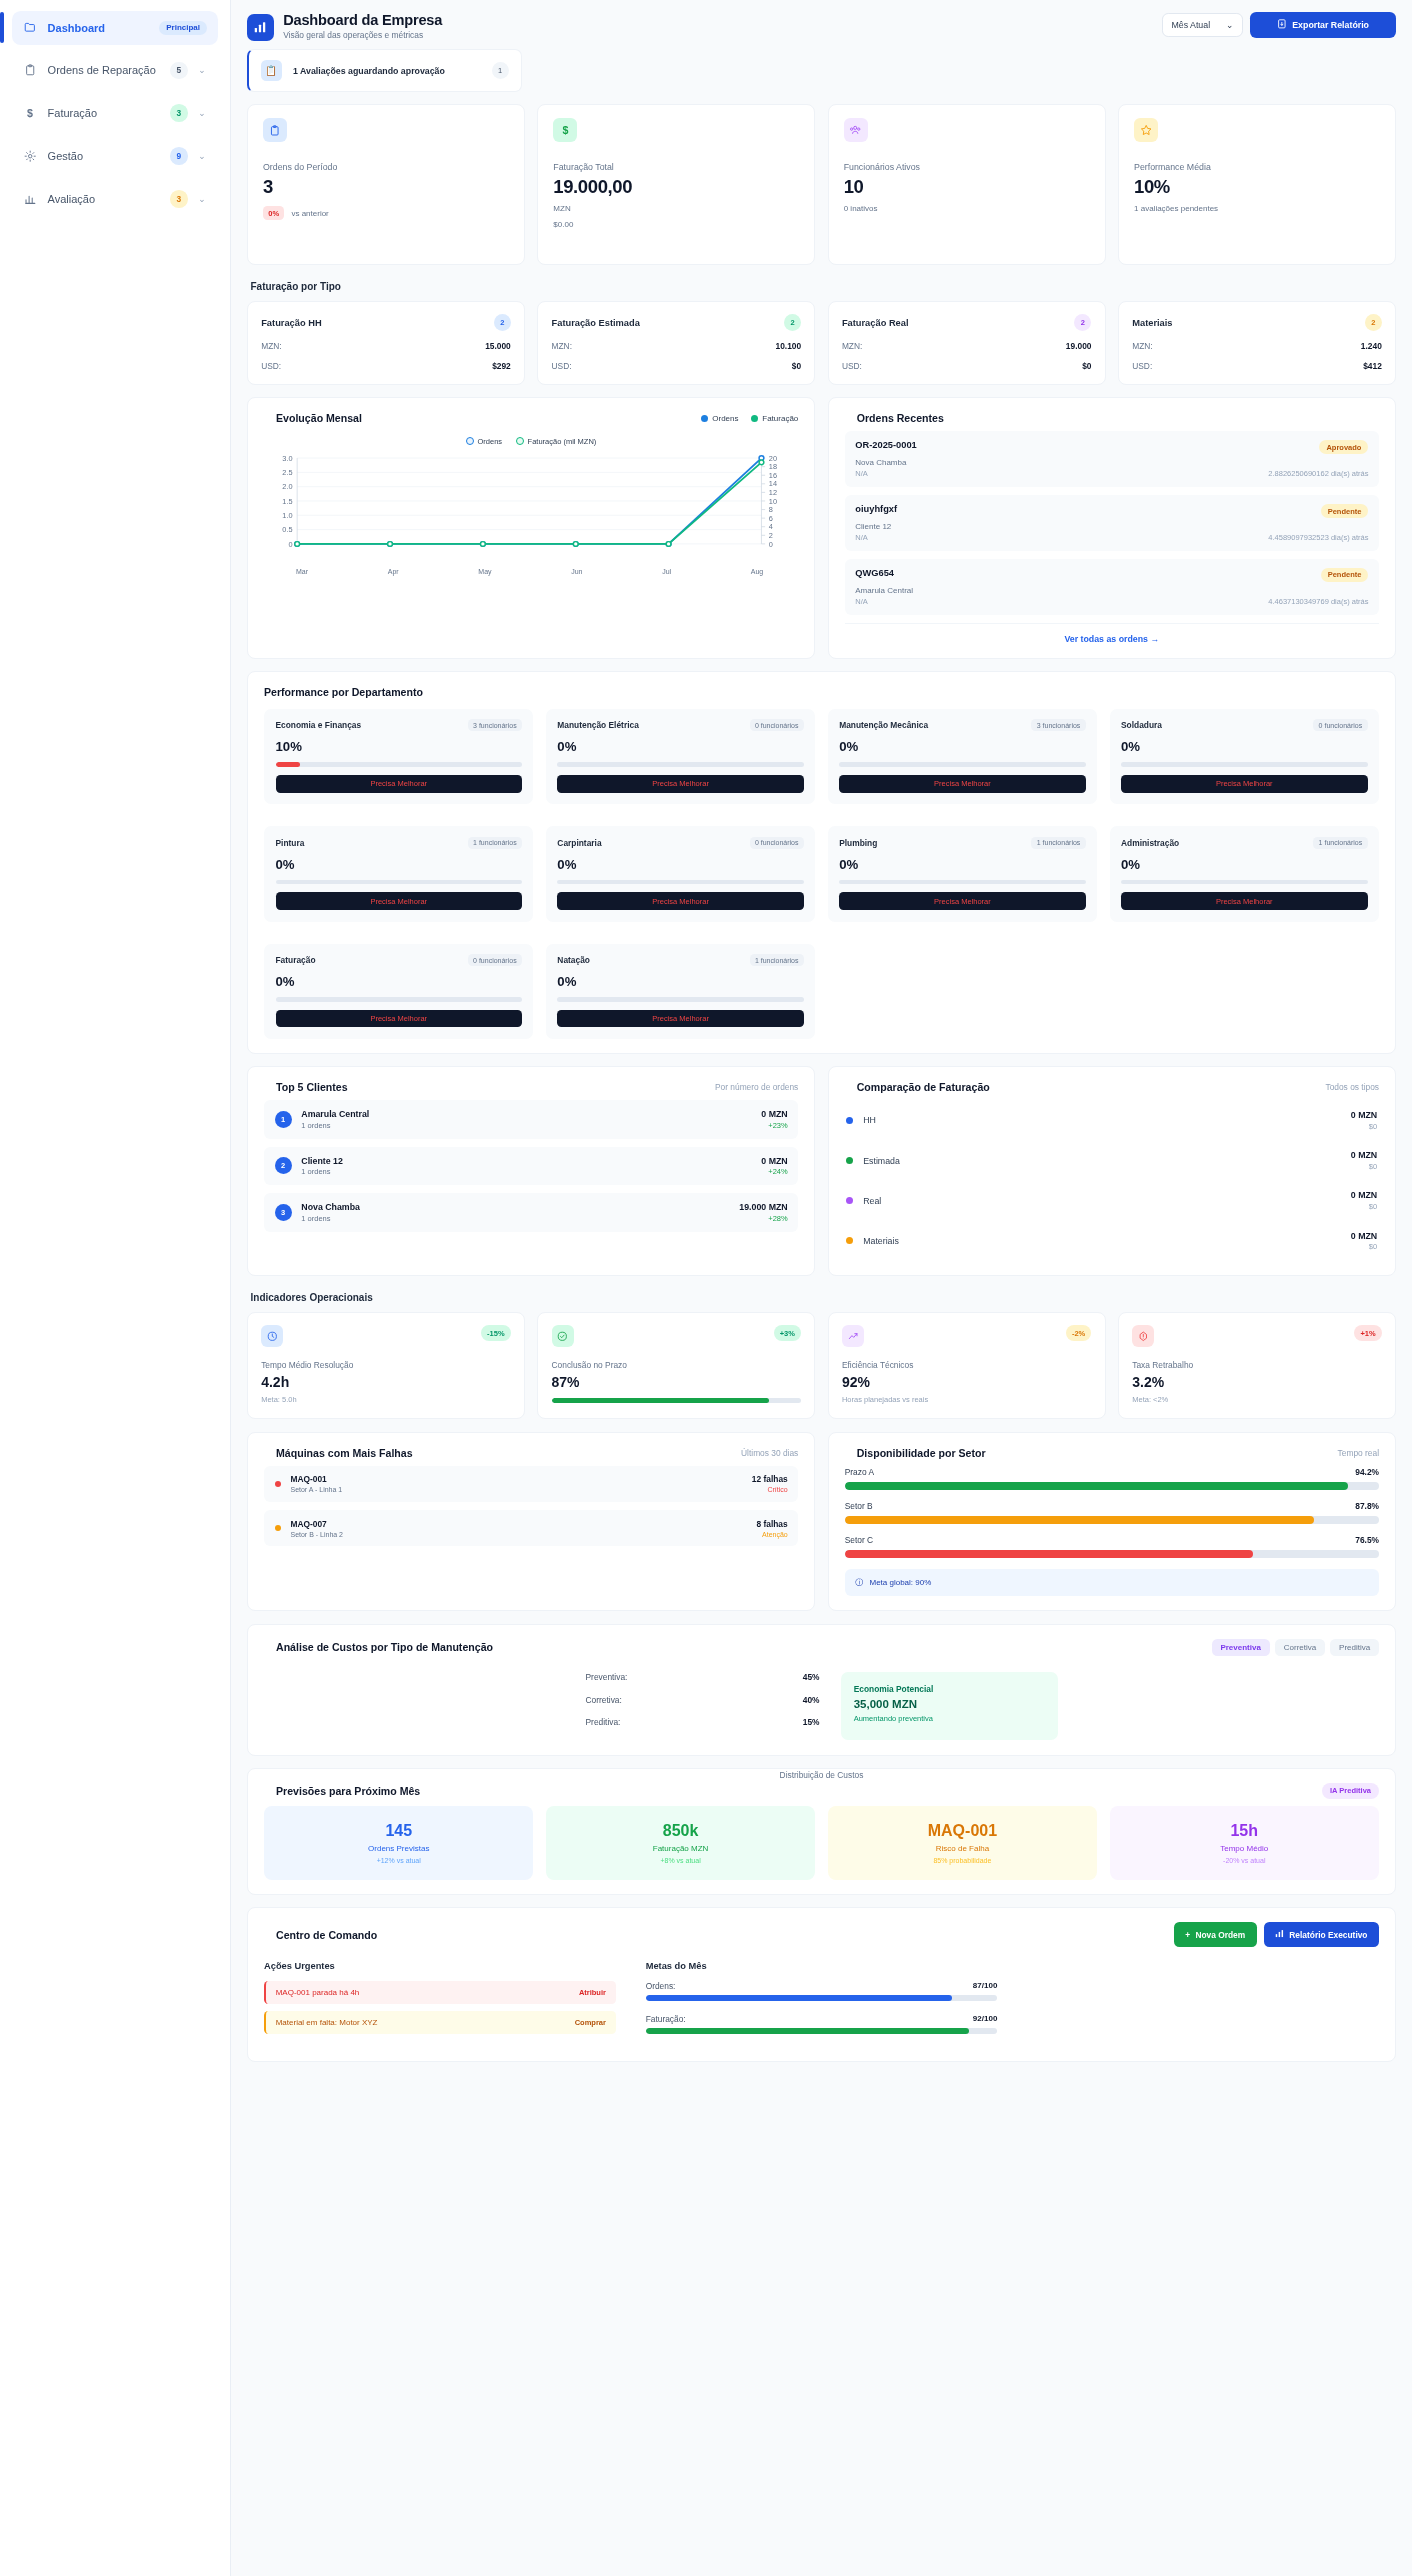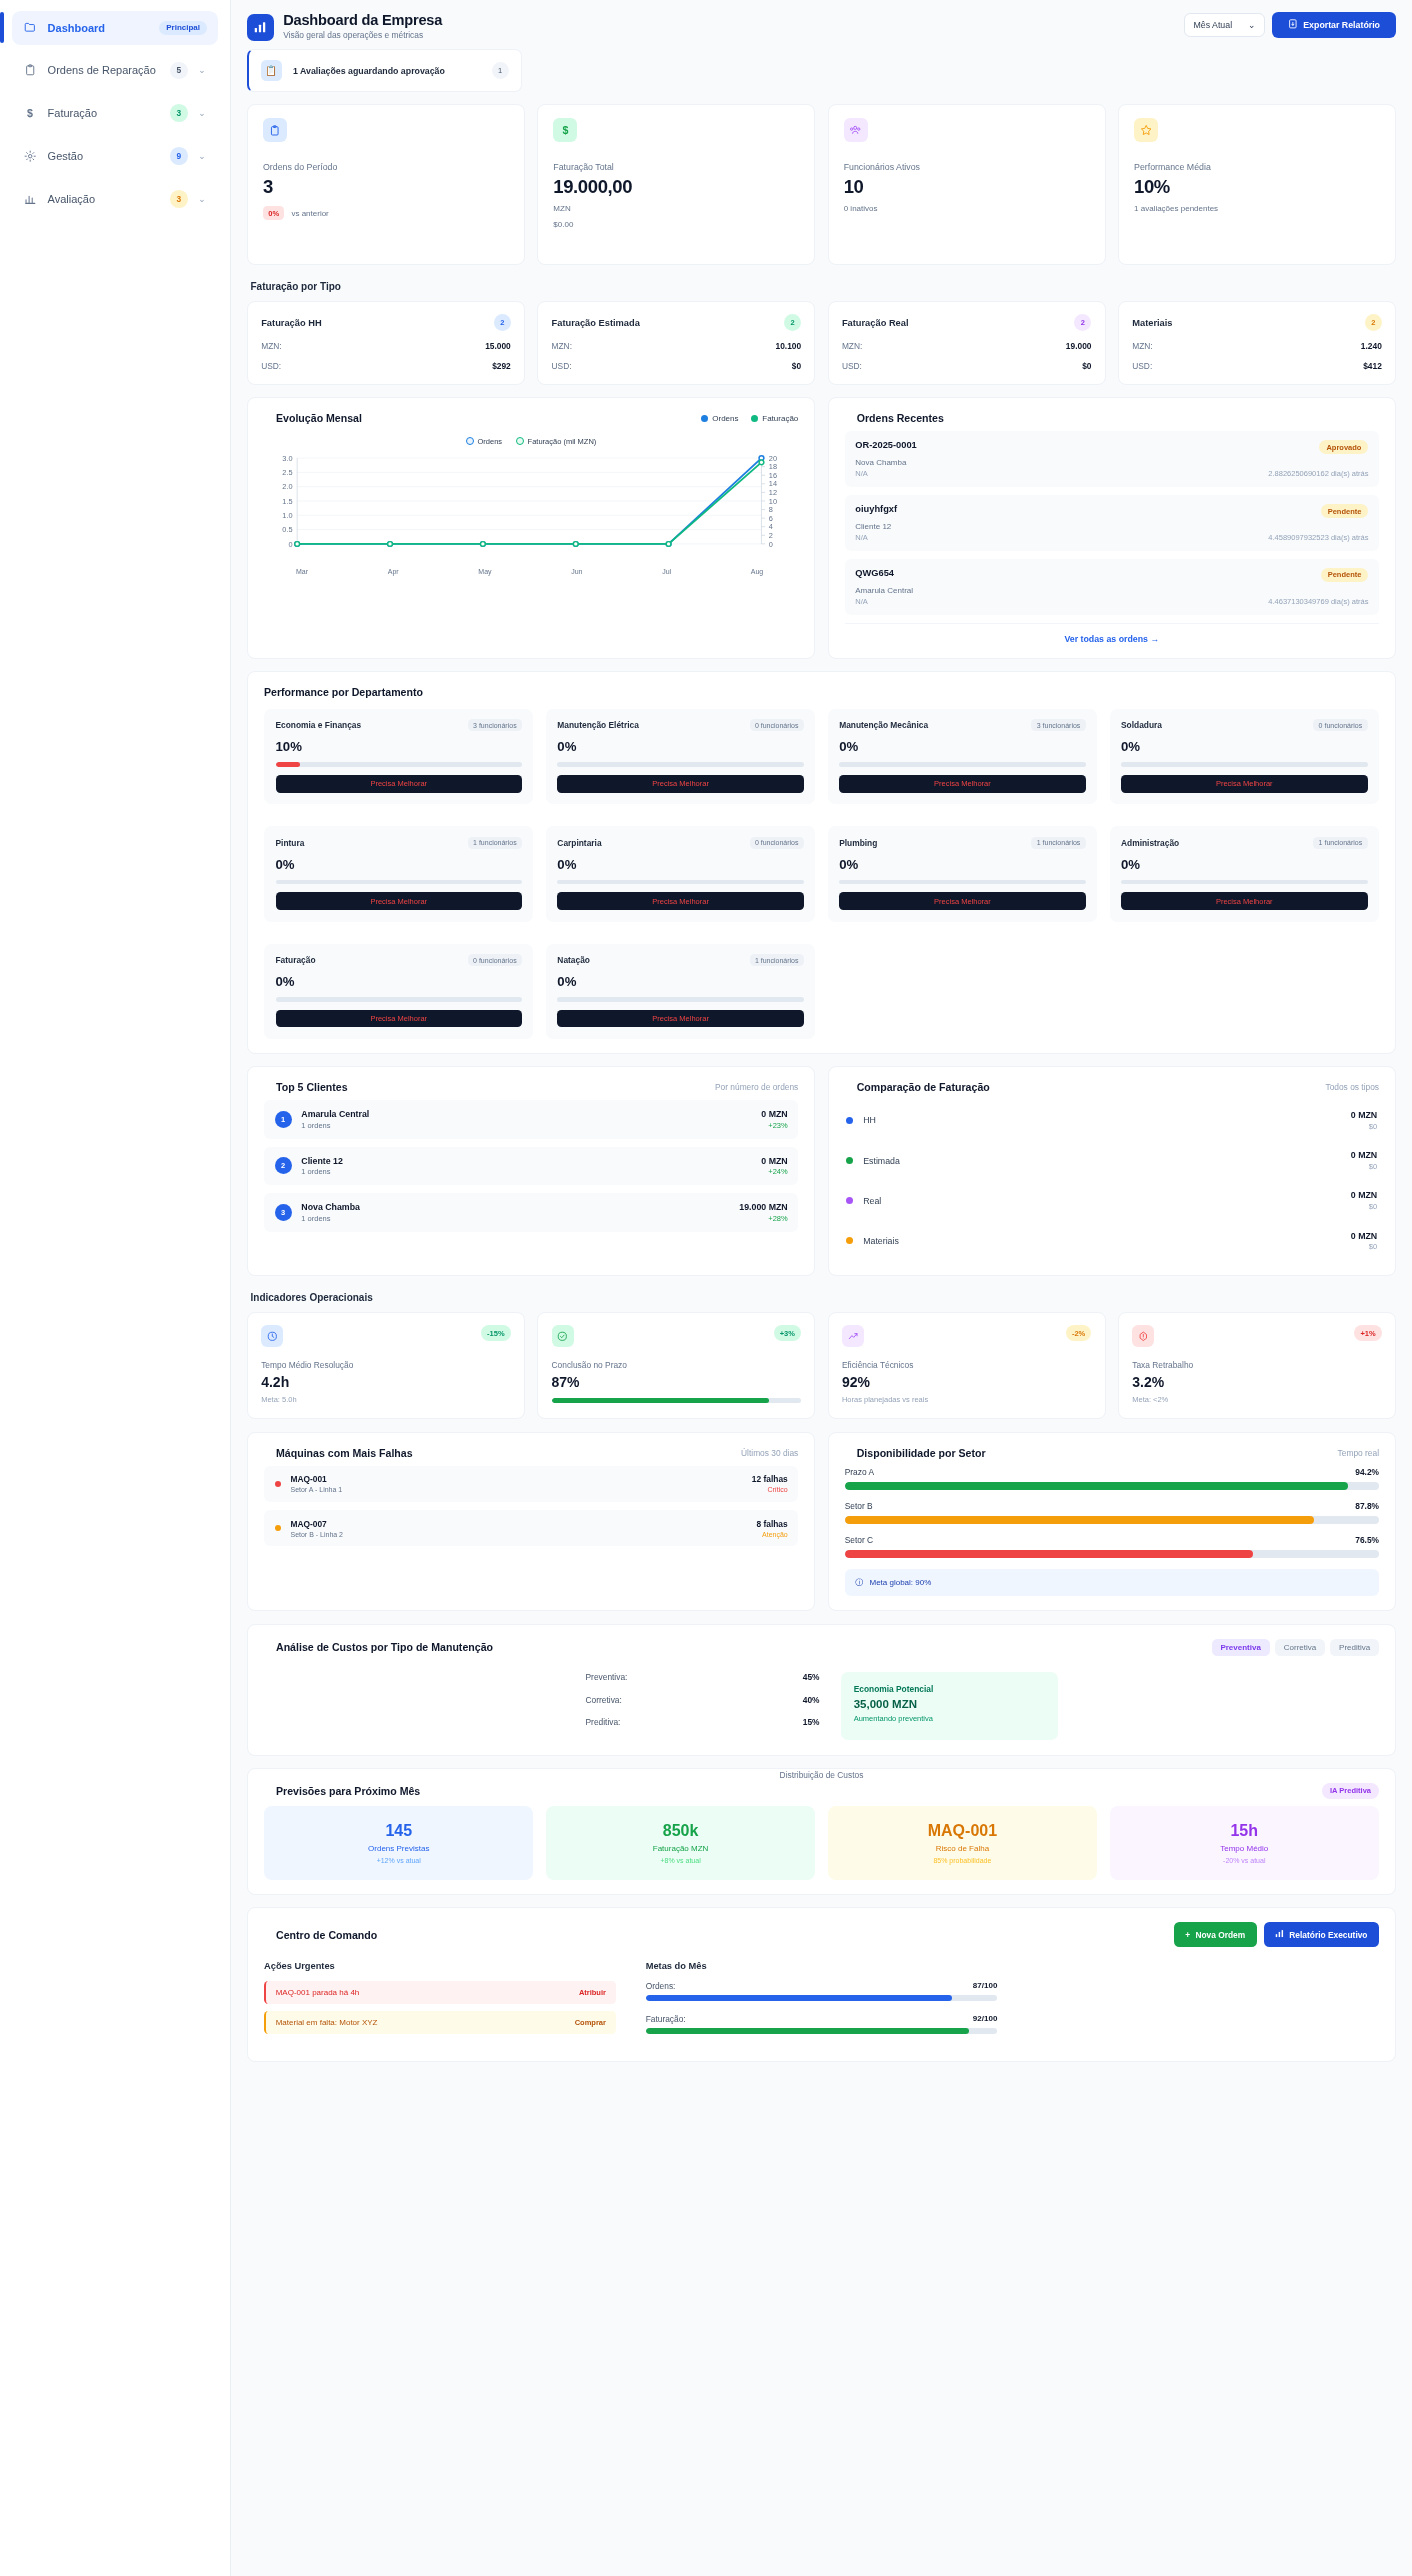--- a/index.html
+++ b/index.html
@@ -57,21 +57,21 @@
   .h-title { font-size: 14.6px; font-weight: bold; color: #0f172a; letter-spacing: -0.2px; }
   .h-sub { font-size: 8.4px; color: #64748b; margin-top: 1.8px; }
   .top-actions { display: flex; gap: 7px; align-items: center; }
   .sel {
     background: #fff; border: 0.9px solid #e2e8f0; border-radius: 6.2px;
     font-size: 8.8px; color: #334155; padding: 6.2px 8.8px; display: flex; gap: 16px; align-items: center;
     min-width: 69px; justify-content: space-between;
   }
   .btn-primary {
     background: #1d4ed8; color: #fff; border-radius: 6.2px; font-size: 8.8px; font-weight: bold;
-    padding: 7px 16px; display: flex; align-items: center; gap: 5.3px;
+    padding: 7px 27px; display: flex; align-items: center; gap: 5.3px;
   }
 
   .alert-card {
     background: #fff; border: 0.9px solid #eef2f7; border-left: 2.6px solid #1d4ed8;
     border-radius: 7px; width: 275px; padding: 9.7px 12.4px;
     display: flex; align-items: center; gap: 10.6px; margin-bottom: 12.4px;
   }
   .alert-ico {
     width: 21px; height: 21px; border-radius: 5.3px; background: #dbeafe;
     display: flex; align-items: center; justify-content: center; font-size: 9.7px;

